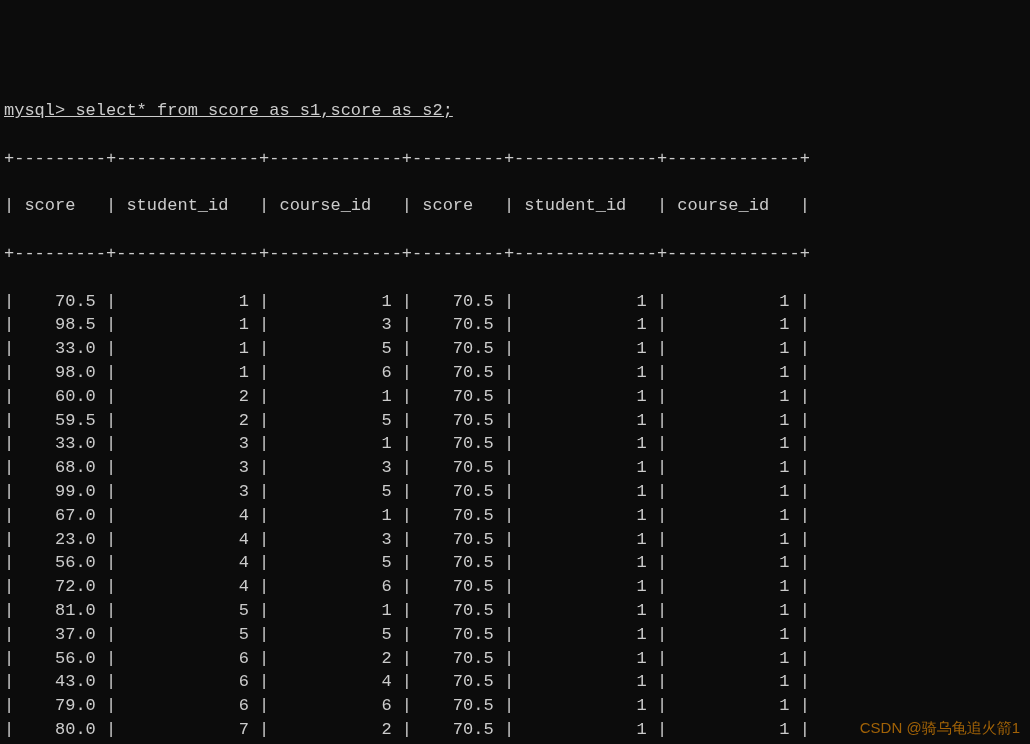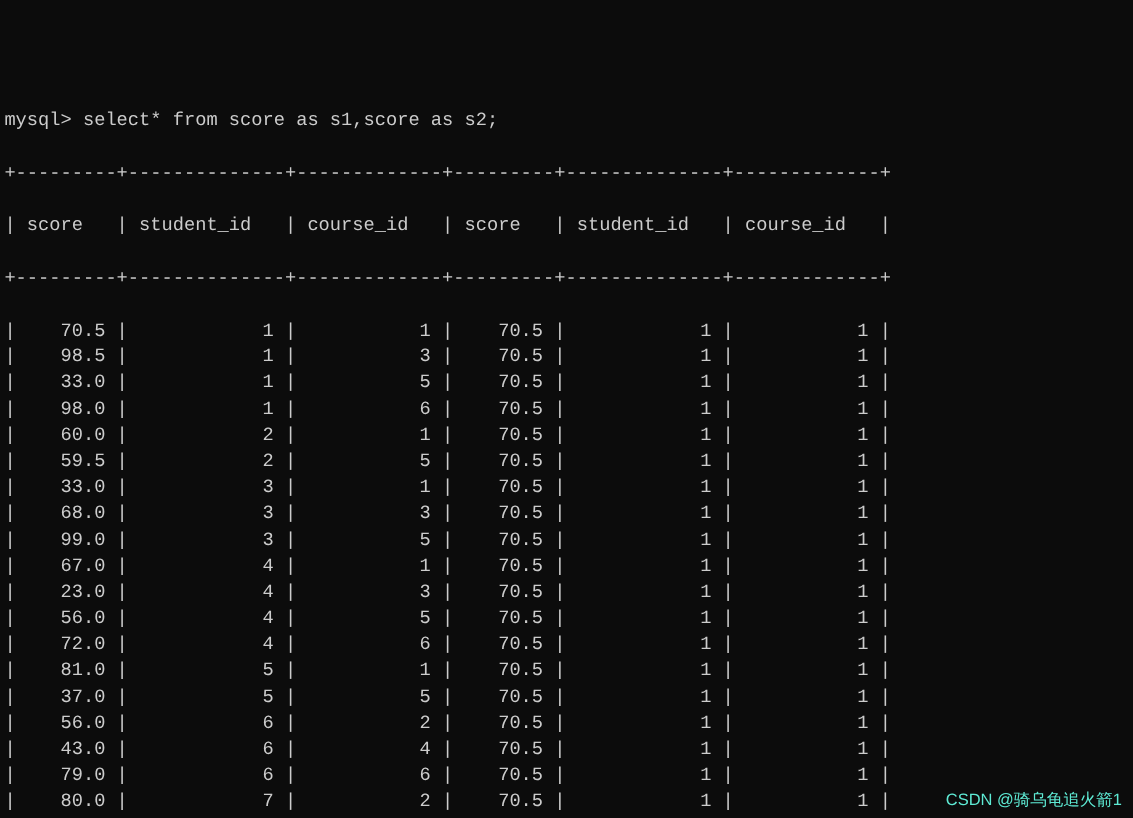--- a/index.html
+++ b/index.html
@@ -12,32 +12,33 @@
       line-height: 1.4;
       white-space: pre;
       overflow: hidden;
       width: 1030px;
       height: 744px;
       box-sizing: border-box;
       position: relative;
     }
     .prompt-line {
       white-space: pre;
+      text-decoration: underline;
     }
     .border-line {
       white-space: pre;
     }
     .header-row, .data-row {
       white-space: pre;
     }
     .watermark {
       position: absolute;
       bottom: 6px;
       right: 10px;
-      color: #5eead4;
+      color: #a16207;
       font-size: 15px;
       font-family: sans-serif;
     }
   </style>
 </head>
 <body>
 
 
 
 <div class="prompt-line">mysql&gt; select* from score as s1,score as s2;</div>

